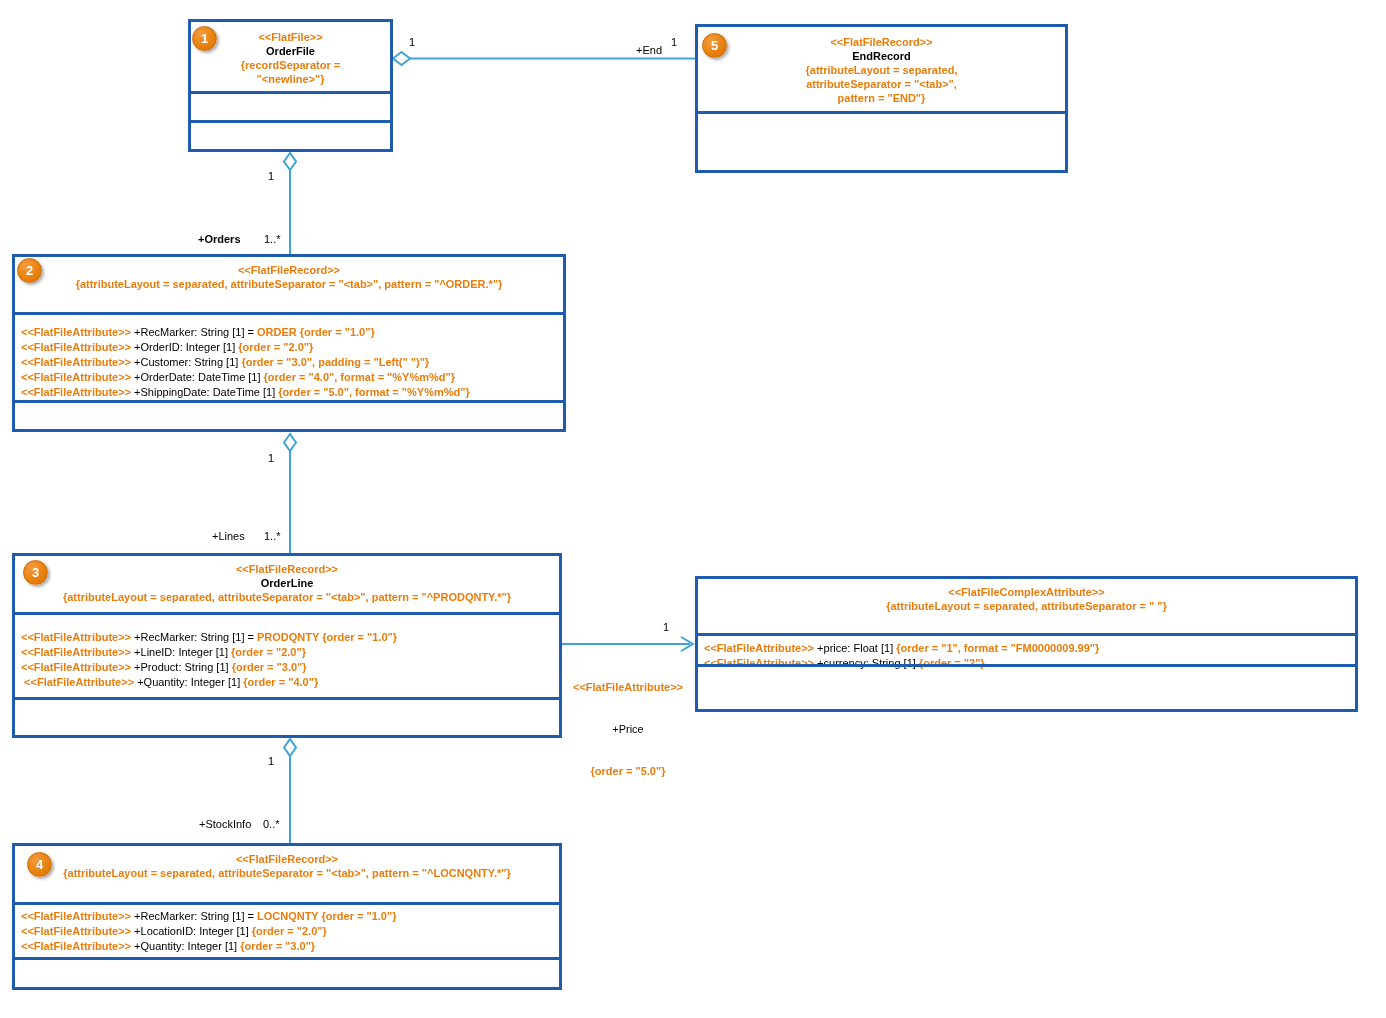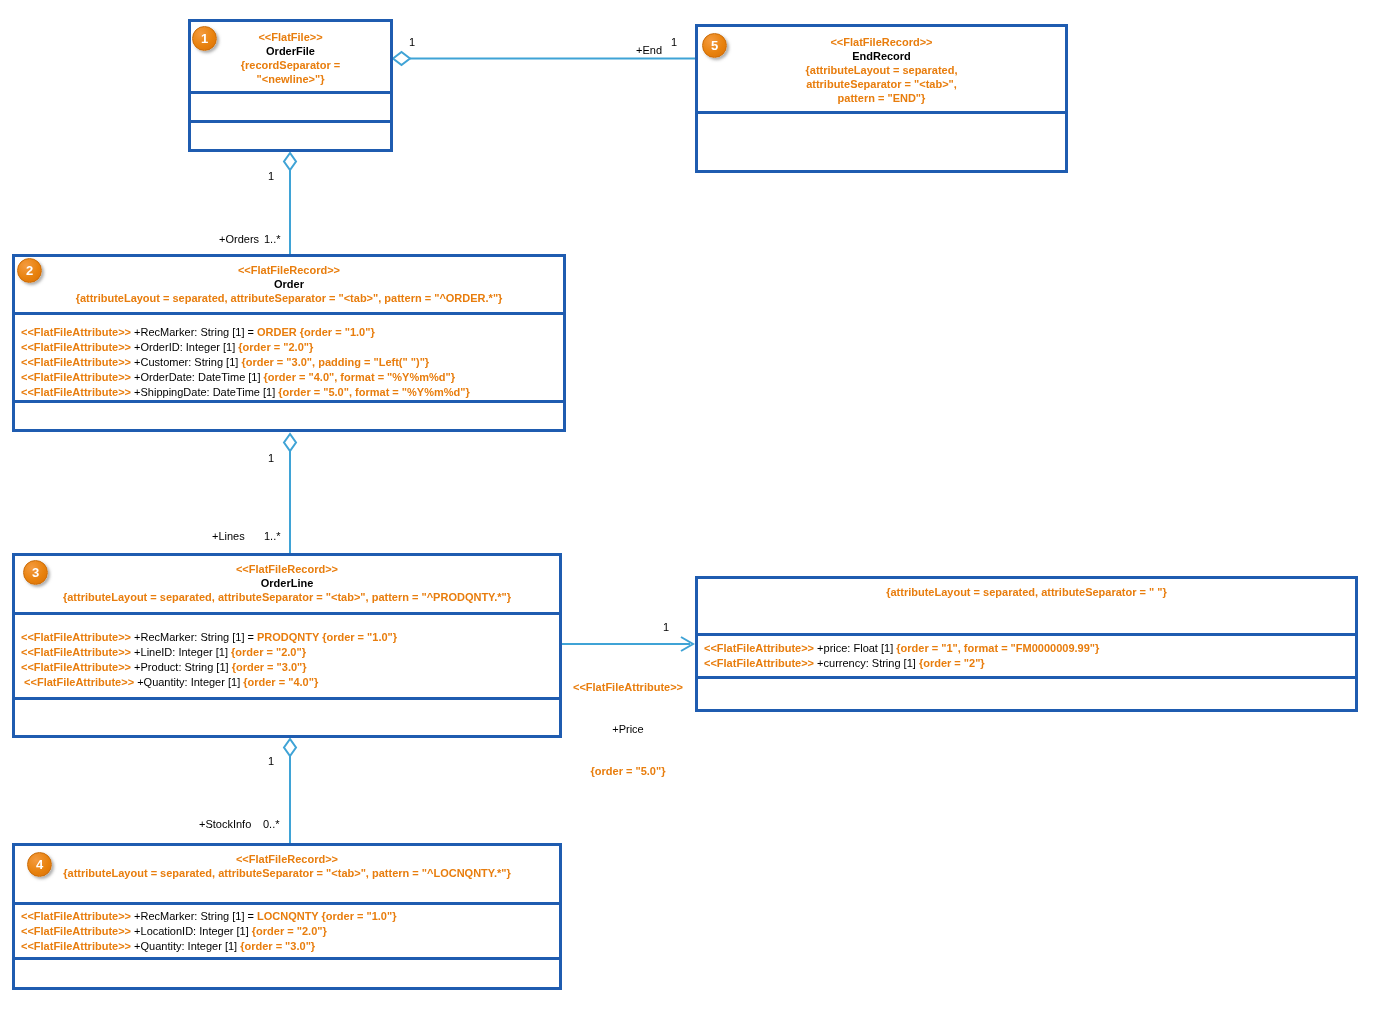--- a/index.html
+++ b/index.html
@@ -65,21 +65,20 @@
 "&lt;newline&gt;"}</div>
     </div>
     <div class="compartment cmp-attrs" style="height:29px;"></div>
     <div class="compartment cmp-empty"></div>
   </div>
   <div class="badge" style="left:192px;top:26px;">1</div>
 
   <div class="uml-box" style="left:12px;top:254px;width:554px;height:178px;">
     <div class="compartment cmp-header" style="height:55px;padding-top:6px;">
       <div class="stereotype">&lt;&lt;FlatFileRecord&gt;&gt;</div>
-      <div class="cls-name">Order</div>
       <div class="constraint">{attributeLayout = separated, attributeSeparator = "&lt;tab&gt;", pattern = "^ORDER.*"}</div>
     </div>
     <div class="compartment cmp-attrs" style="height:88px;padding-top:10px;">
         <div class="attr-row"><span class="seg-o">&lt;&lt;FlatFileAttribute&gt;&gt;</span><span class="seg-k"> +RecMarker: String [1] = </span><span class="seg-o">ORDER {order = "1.0"}</span></div>
         <div class="attr-row"><span class="seg-o">&lt;&lt;FlatFileAttribute&gt;&gt;</span><span class="seg-k"> +OrderID: Integer [1] </span><span class="seg-o">{order = "2.0"}</span></div>
         <div class="attr-row"><span class="seg-o">&lt;&lt;FlatFileAttribute&gt;&gt;</span><span class="seg-k"> +Customer: String [1] </span><span class="seg-o">{order = "3.0", padding = "Left(" ")"}</span></div>
         <div class="attr-row"><span class="seg-o">&lt;&lt;FlatFileAttribute&gt;&gt;</span><span class="seg-k"> +OrderDate: DateTime [1] </span><span class="seg-o">{order = "4.0", format = "%Y%m%d"}</span></div>
         <div class="attr-row"><span class="seg-o">&lt;&lt;FlatFileAttribute&gt;&gt;</span><span class="seg-k"> +ShippingDate: DateTime [1] </span><span class="seg-o">{order = "5.0", format = "%Y%m%d"}</span></div>
       </div>
     <div class="compartment cmp-empty"></div>
@@ -123,35 +122,36 @@
       <div class="constraint">{attributeLayout = separated,
 attributeSeparator = "&lt;tab&gt;",
 pattern = "END"}</div>
     </div>
     <div class="compartment cmp-empty"></div>
   </div>
   <div class="badge" style="left:702px;top:33px;">5</div>
 
   <div class="uml-box" style="left:695px;top:576px;width:663px;height:136px;">
     <div class="compartment cmp-header" style="height:54px;padding-top:6px;">
+      <div class="stereotype">&lt;&lt;FlatFileComplexAttribute&gt;&gt;</div>
       <div class="constraint">{attributeLayout = separated, attributeSeparator = " "}</div>
     </div>
-    <div class="compartment cmp-attrs" style="height:43px;padding-top:5px;">
+    <div class="compartment cmp-attrs" style="height:31px;padding-top:5px;">
         <div class="attr-row"><span class="seg-o">&lt;&lt;FlatFileAttribute&gt;&gt;</span><span class="seg-k"> +price: Float [1] </span><span class="seg-o">{order = "1", format = "FM0000009.99"}</span></div>
         <div class="attr-row"><span class="seg-o">&lt;&lt;FlatFileAttribute&gt;&gt;</span><span class="seg-k"> +currency: String [1] </span><span class="seg-o">{order = "2"}</span></div>
       </div>
     <div class="compartment cmp-empty"></div>
   </div>
 
   <div class="edge-label" style="left:409px;top:36px;">1</div>
   <div class="edge-label" style="left:636px;top:36px;margin-top:8px;">+End</div>
   <div class="edge-label" style="left:671px;top:36px;">1</div>
 
   <div class="edge-label" style="left:268px;top:170px;">1</div>
-  <div class="edge-label" style="left:219px;top:233px;">+Orders</div>
+  <div class="edge-label" style="left:198px;top:233px;font-weight:bold;">+Orders</div>
   <div class="edge-label" style="left:264px;top:233px;">1..*</div>
 
   <div class="edge-label" style="left:268px;top:452px;">1</div>
   <div class="edge-label" style="left:212px;top:530px;">+Lines</div>
   <div class="edge-label" style="left:264px;top:530px;">1..*</div>
 
   <div class="edge-label" style="left:268px;top:755px;">1</div>
   <div class="edge-label" style="left:199px;top:818px;">+StockInfo</div>
   <div class="edge-label" style="left:263px;top:818px;">0..*</div>
 

